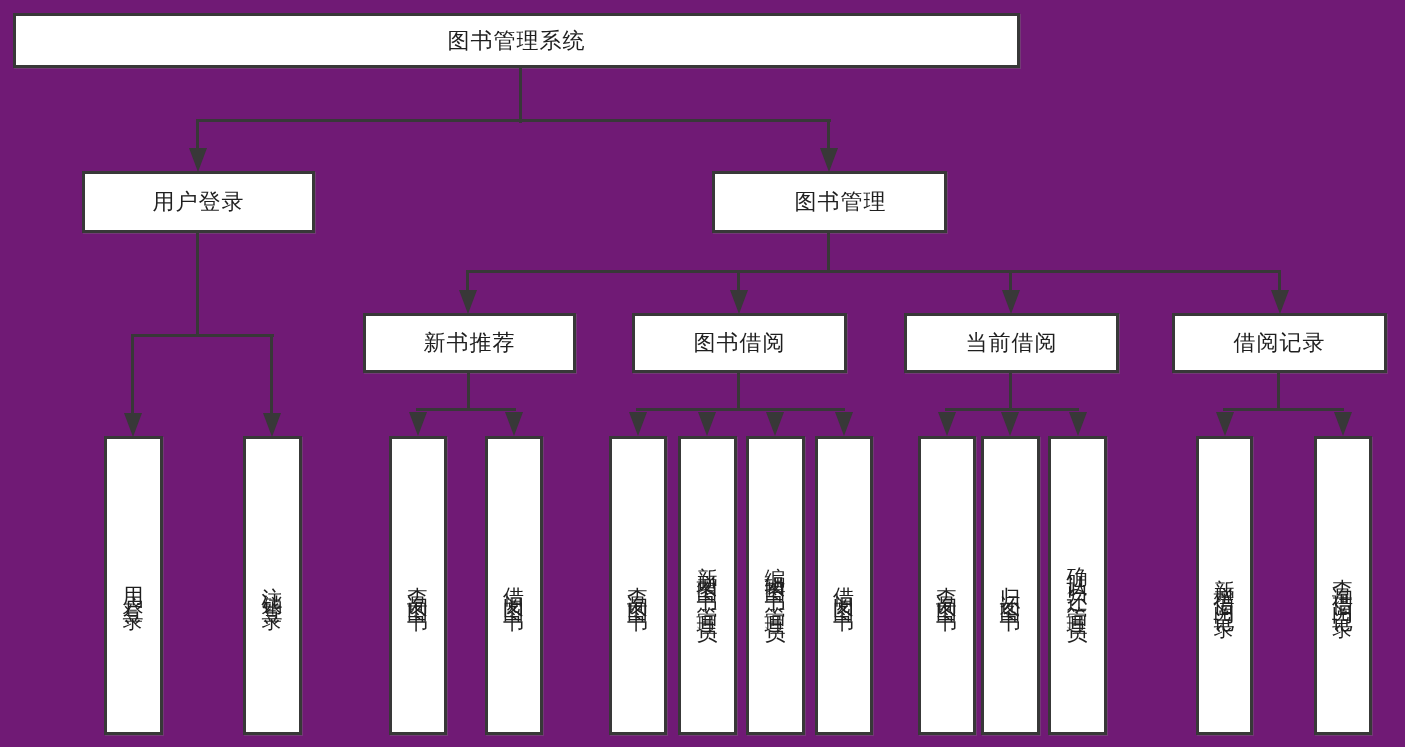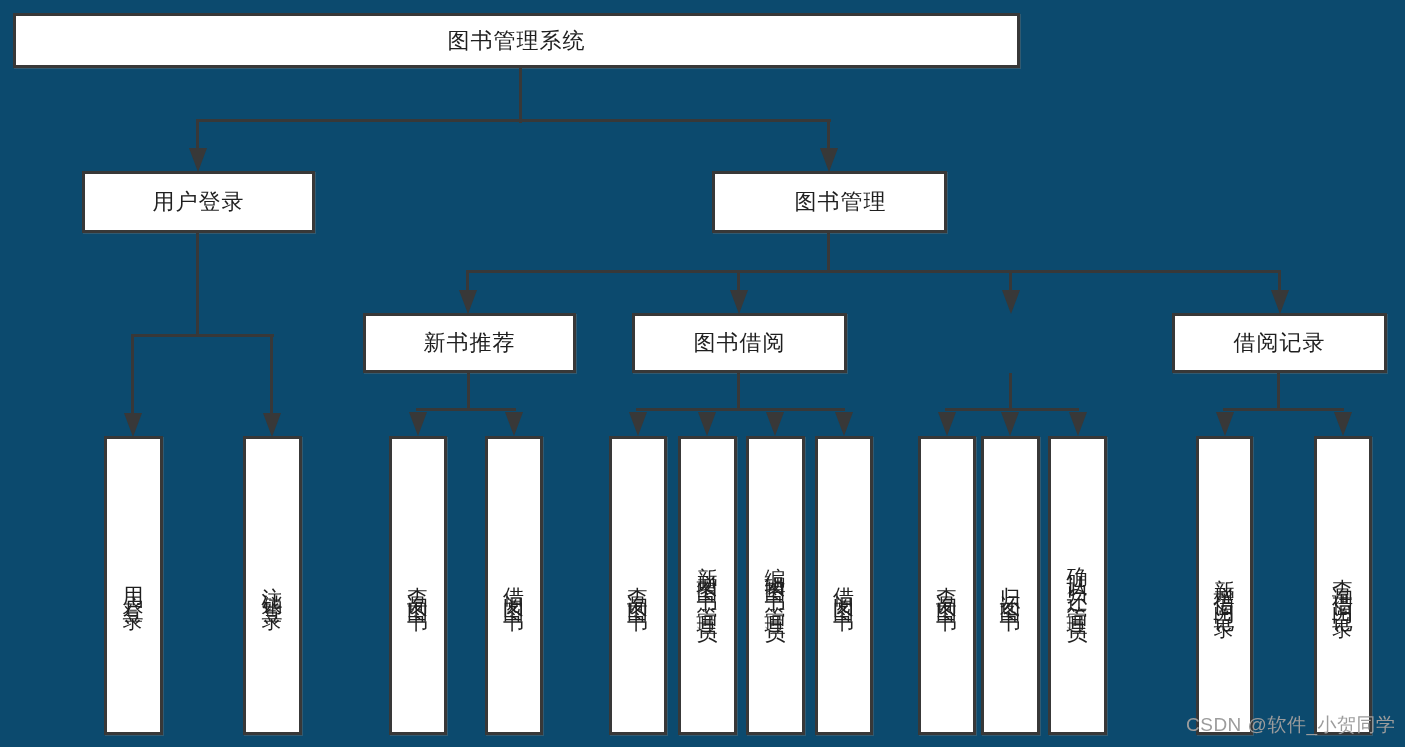--- a/index.html
+++ b/index.html
@@ -1,18 +1,18 @@
 <!DOCTYPE html>
 <html><head>
 <meta charset="utf-8">
 <style>
   html,body { margin:0; padding:0; background:#ffffff; }
   body { font-family: "Liberation Sans", "DejaVu Sans", sans-serif; }
   .stage {
-    position:relative; width:1405px; height:747px; background:#0c4a6e;
+    position:relative; width:1405px; height:747px; background:#701a75;
     overflow:hidden; color:#1f1f1f;
   }
   .box {
     position:absolute; background:#ffffff; border:3px solid #383838;
     box-sizing:border-box; display:flex; align-items:center; justify-content:center;
     box-shadow:1px 1px 0 rgba(120,120,120,0.35);
   }
   .box .lbl { letter-spacing:1px; }
   .lvl { font-size:22px; }
   .leaf {
@@ -53,20 +53,23 @@
   </div>
 
   <div class="box lvl" style="left:632px; top:313px; width:215px; height:60px;">
     <span class="lbl">图书借阅</span>
   </div>
 
   <div class="box lvl" style="left:363px; top:313px; width:213px; height:60px;">
     <span class="lbl">新书推荐</span>
   </div>
 
+  <div class="box lvl" style="left:904px; top:313px; width:215px; height:60px;">
+    <span class="lbl">当前借阅</span>
+  </div>
 
   <div class="box lvl" style="left:1172px; top:313px; width:215px; height:60px;">
     <span class="lbl">借阅记录</span>
   </div>
 
   <div class="box leaf" style="left:104px; top:436px; width:59px; height:299px;">
     <span class="lbl">用户登录</span>
   </div>
 
   <div class="box leaf" style="left:243px; top:436px; width:59px; height:299px;">
@@ -160,15 +163,14 @@
   <div class="ah" style="left:766px; top:412px;"></div>
   <div class="ah" style="left:835px; top:412px;"></div>
 
   <div class="ah" style="left:938px; top:412px;"></div>
   <div class="ah" style="left:1001px; top:412px;"></div>
   <div class="ah" style="left:1069px; top:412px;"></div>
 
   <div class="ah" style="left:1216px; top:412px;"></div>
   <div class="ah" style="left:1334px; top:412px;"></div>
 
-  <div class="watermark">CSDN @软件_小贺同学</div>
 
 </div>
 
 </body></html>

